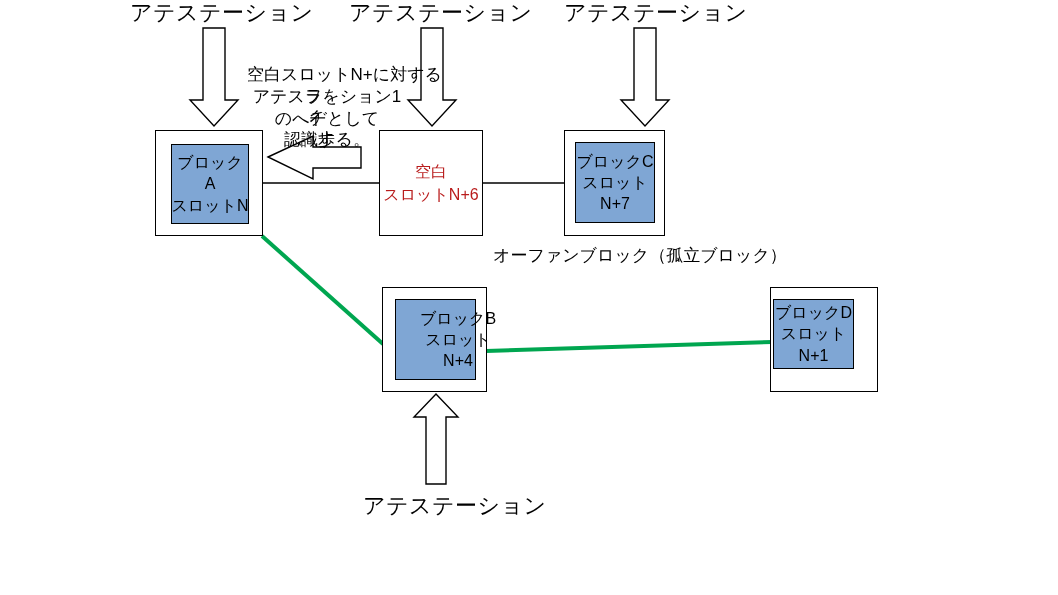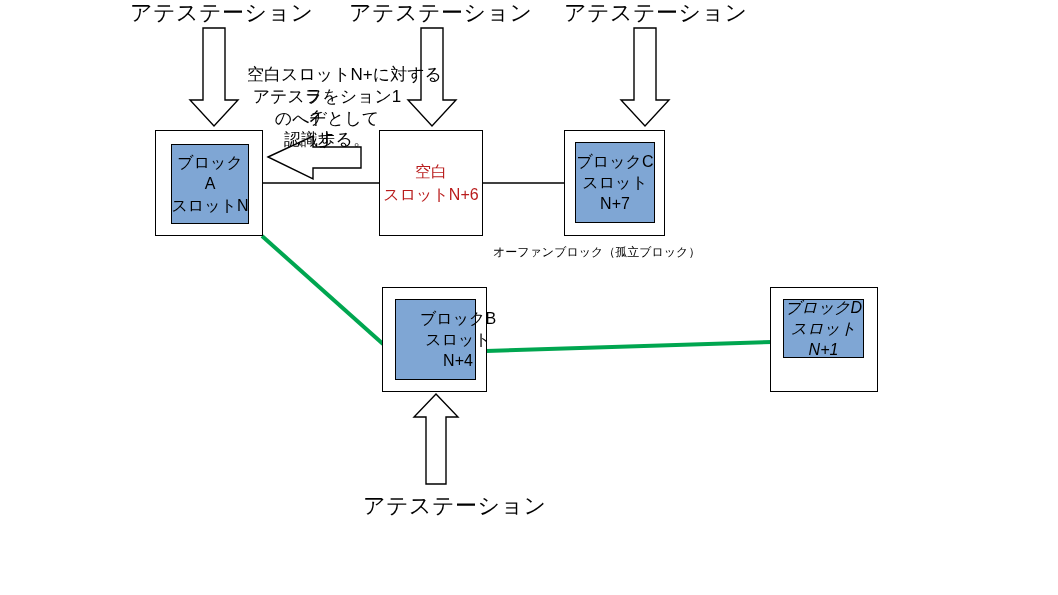--- a/index.html
+++ b/index.html
@@ -81,21 +81,21 @@
   }
   .note .overlap > .ghost {
     position: absolute;
     left: 0;
     top: 0;
     white-space: nowrap;
   }
 
   
   .caption {
-    font-size: 12px;
+    font-size: 17px;
     white-space: nowrap;
     color: #000000;
   }
 
   svg { display: block; overflow: visible; }
 </style>
 </head>
 <body>
 
 <div id="canvas">
@@ -165,21 +165,21 @@
 
   <div class="abs block-frame" style="left:382px; top:287px; width:105px; height:105px;">
     <div class="block-inner" style="left:12px; top:11px; width:81px; height:81px;padding-left:45px;">
       <span>ブロックB</span>
       <span>スロット</span>
       <span>N+4</span>
     </div>
   </div>
 
   <div class="abs block-frame" style="left:770px; top:287px; width:108px; height:105px;">
-    <div class="block-inner" style="left:12px; top:11px; width:81px; height:59px;font-style:italic;">
+    <div class="block-inner" style="left:2px; top:11px; width:81px; height:70px;">
       <span>ブロックD</span>
       <span>スロット</span>
       <span>N+1</span>
     </div>
   </div>
 
   <div class="abs attest-label" style="left:363px; top:495px;">アテステーション</div>
 
 </div>
 

